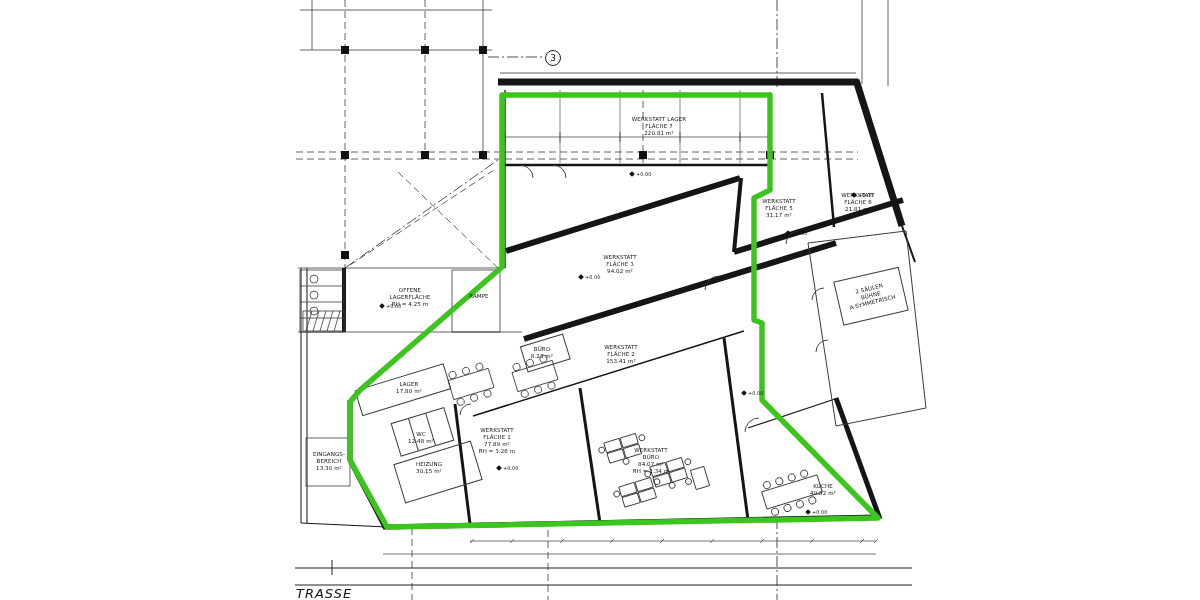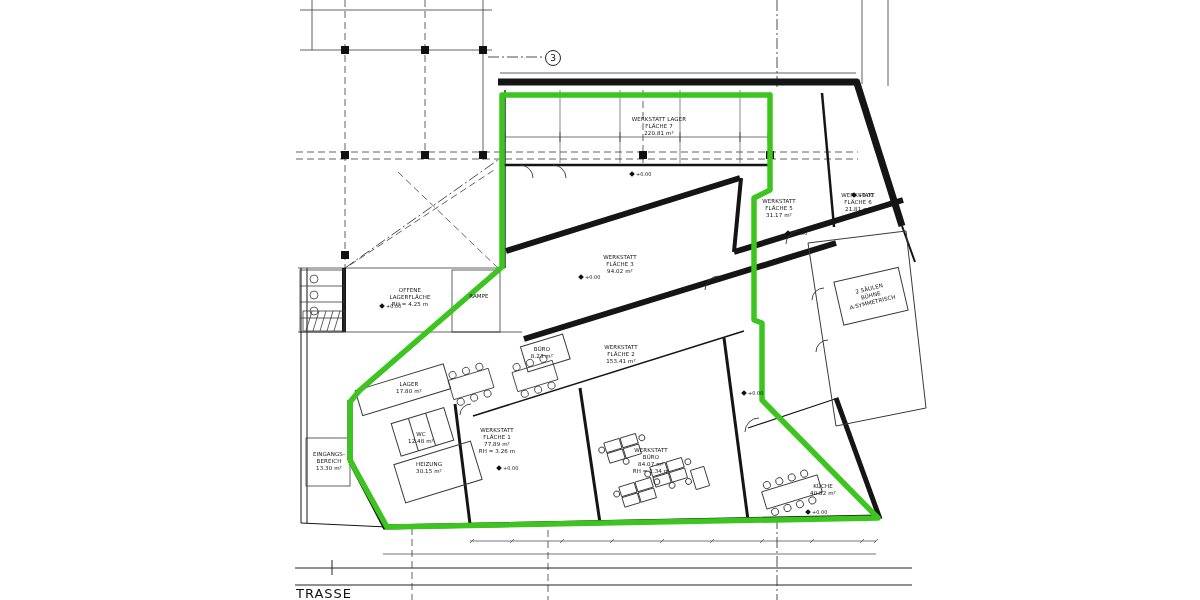--- a/index.html
+++ b/index.html
@@ -332,15 +332,15 @@
     </div>
   <div class="lvl" style="left:742px;top:390px;">
       <i></i>
       <span>+0.00</span>
     </div>
   <div class="lvl" style="left:579px;top:274px;">
       <i></i>
       <span>+0.00</span>
     </div>
 
-  <div class="street-label" style="left:296px;top:586px;">TRASSE</div>
+  <div class="street-label" style="left:296px;top:586px;font-style:italic;">TRASSE</div>
 
 </div>
 
 </body></html>

